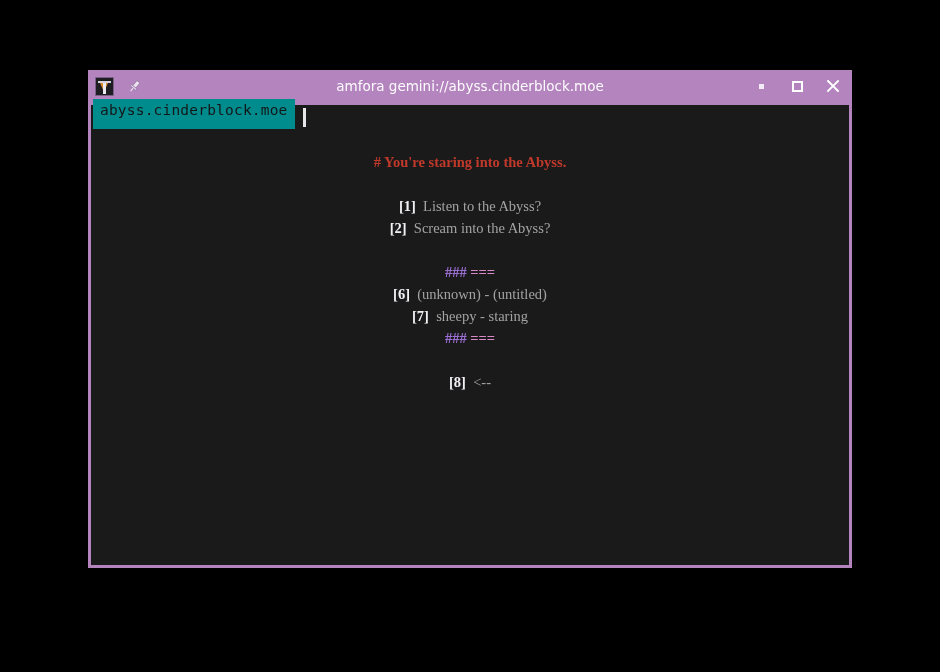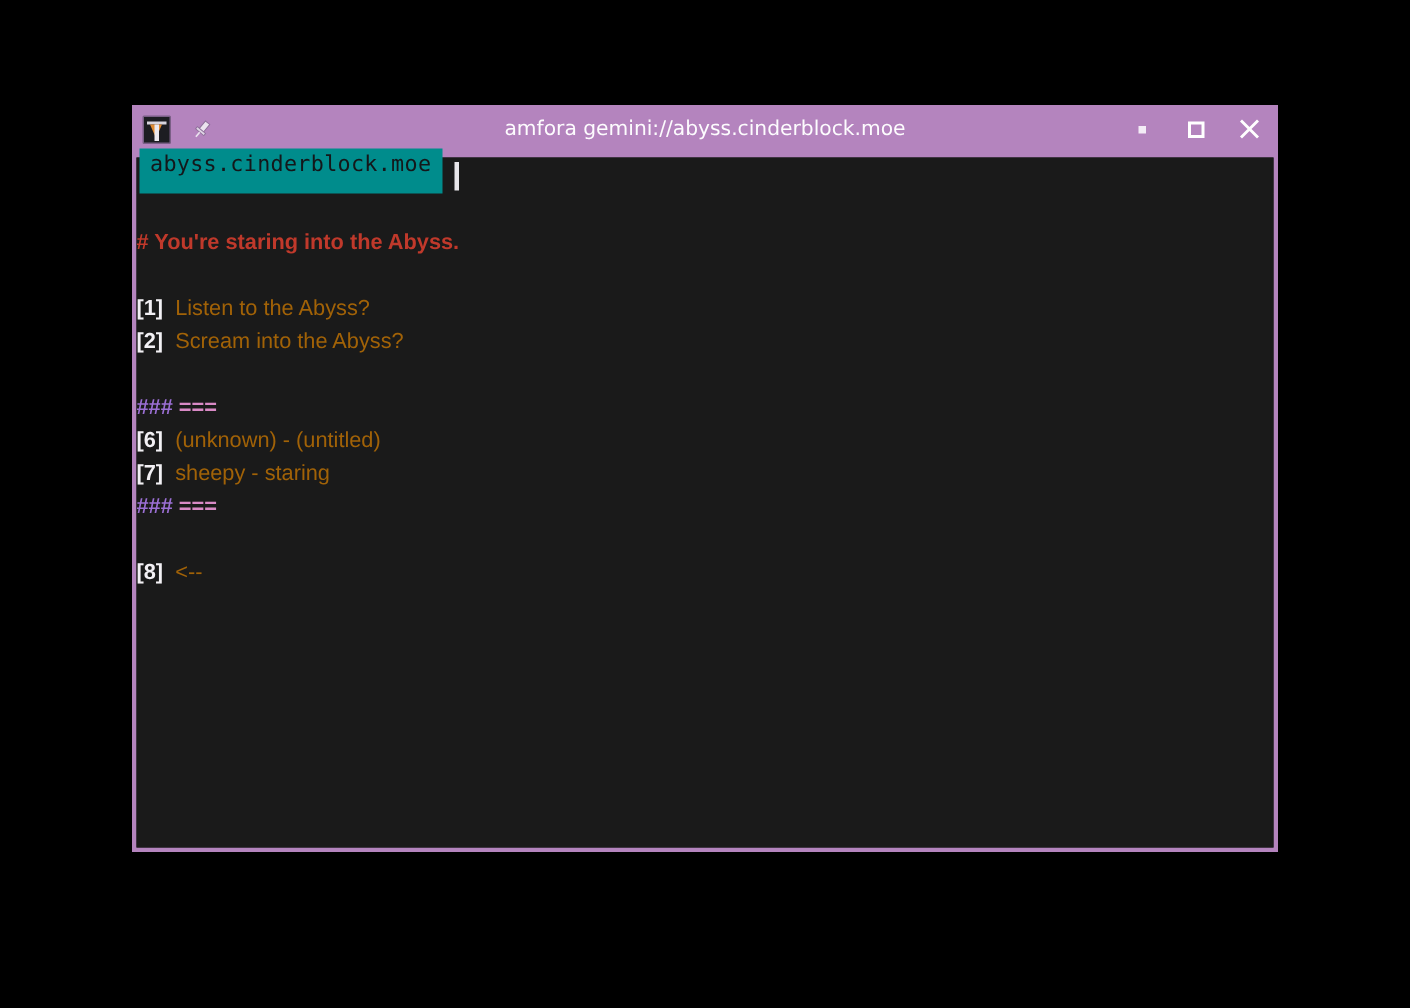--- a/index.html
+++ b/index.html
@@ -171,21 +171,22 @@
   }
 
   
   #content {
     flex: 1 1 auto;
     background: #1a1a1a;
     padding: 0 0 0 0;
     overflow: hidden;
     font-size: 14.5px;
     line-height: 22px;
-    font-family: Liberation Sans, sans-serif;
+    font-family: Liberation Serif, serif;
+    text-align: center;
   }
   .line {
     height: 22px;
     white-space: pre;
     padding-left: 0px;
   }
   .line.blank { }
 
   .gem-heading {
     color: #c0392b;
@@ -195,21 +196,21 @@
     font-weight: bold;
   }
   .sub-hash { color: #9b6fd4; }
   .sub-eq   { color: #d98ac6; }
 
   .lnum {
     color: #f2f0f4;
     font-weight: bold;
   }
   .ltext {
-    color: #a16207;
+    color: #a3a3a3;
   }
   .plain {
     color: #e6e4e8;
   }
 
   
   #statusbar {
     flex: 0 0 auto;
     height: 24px;
     background: #f7f6f8;

